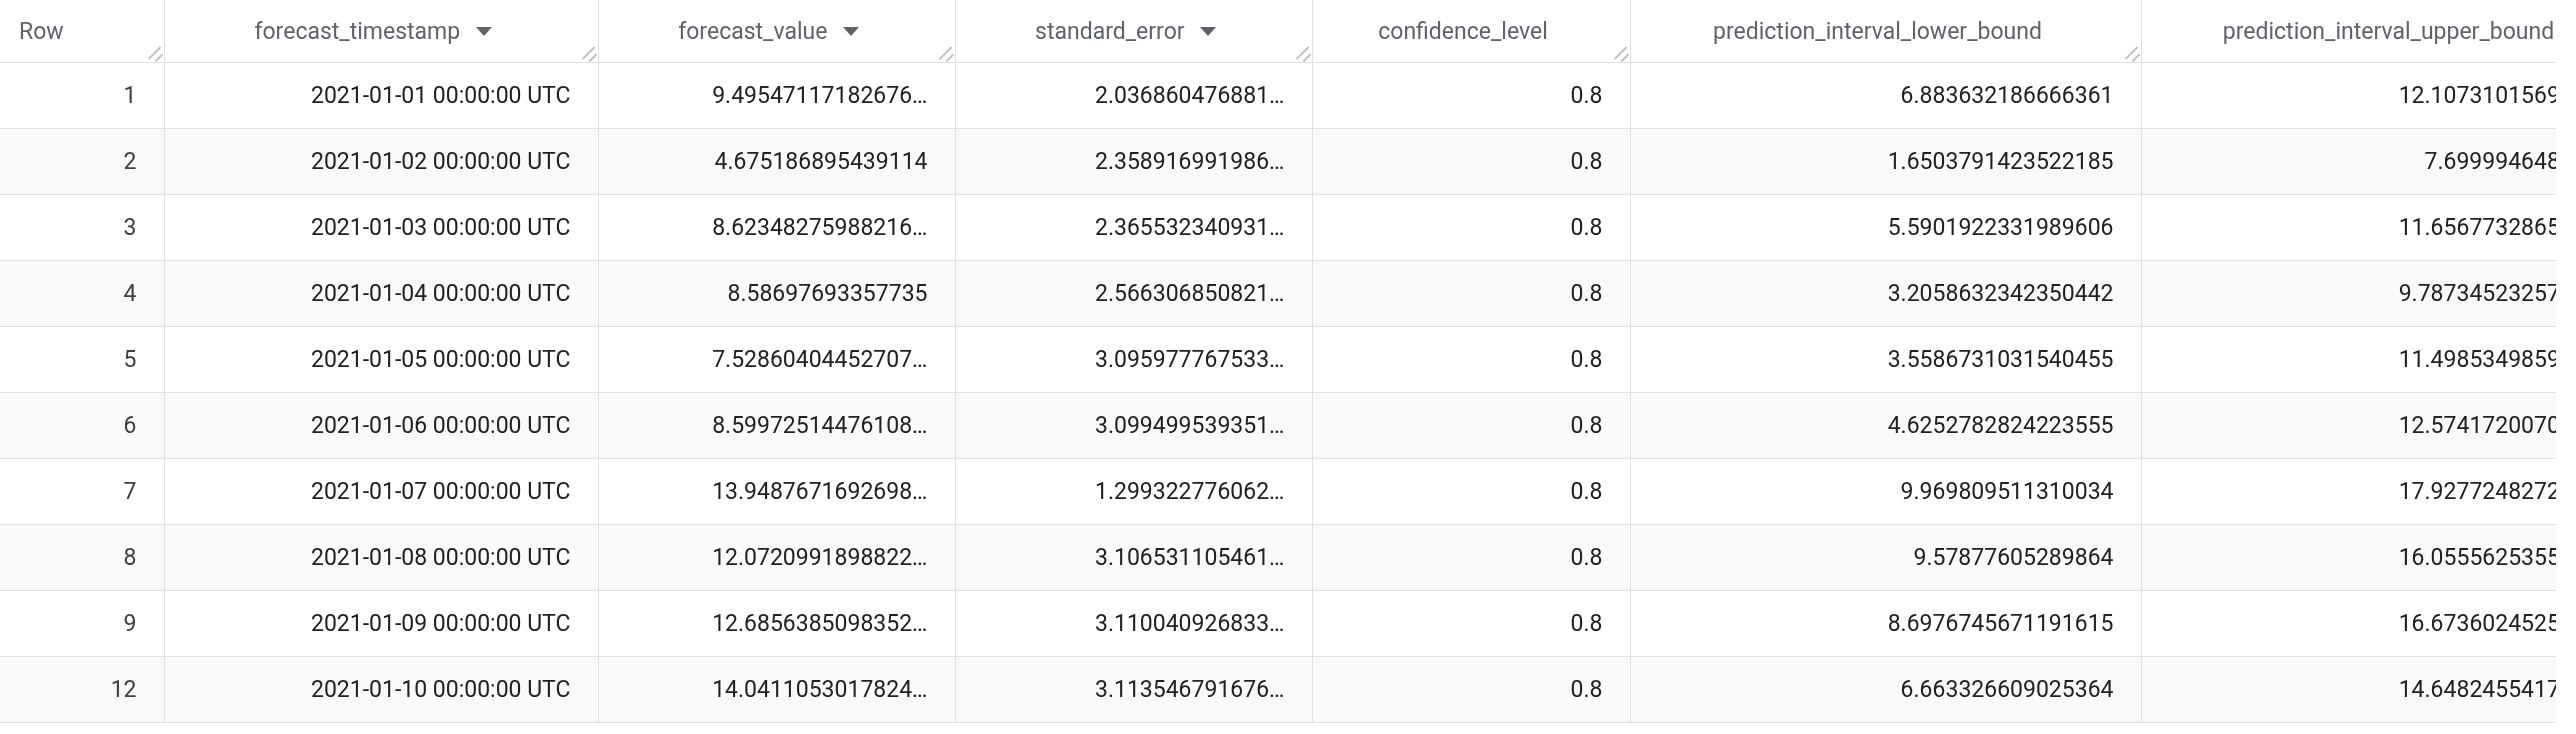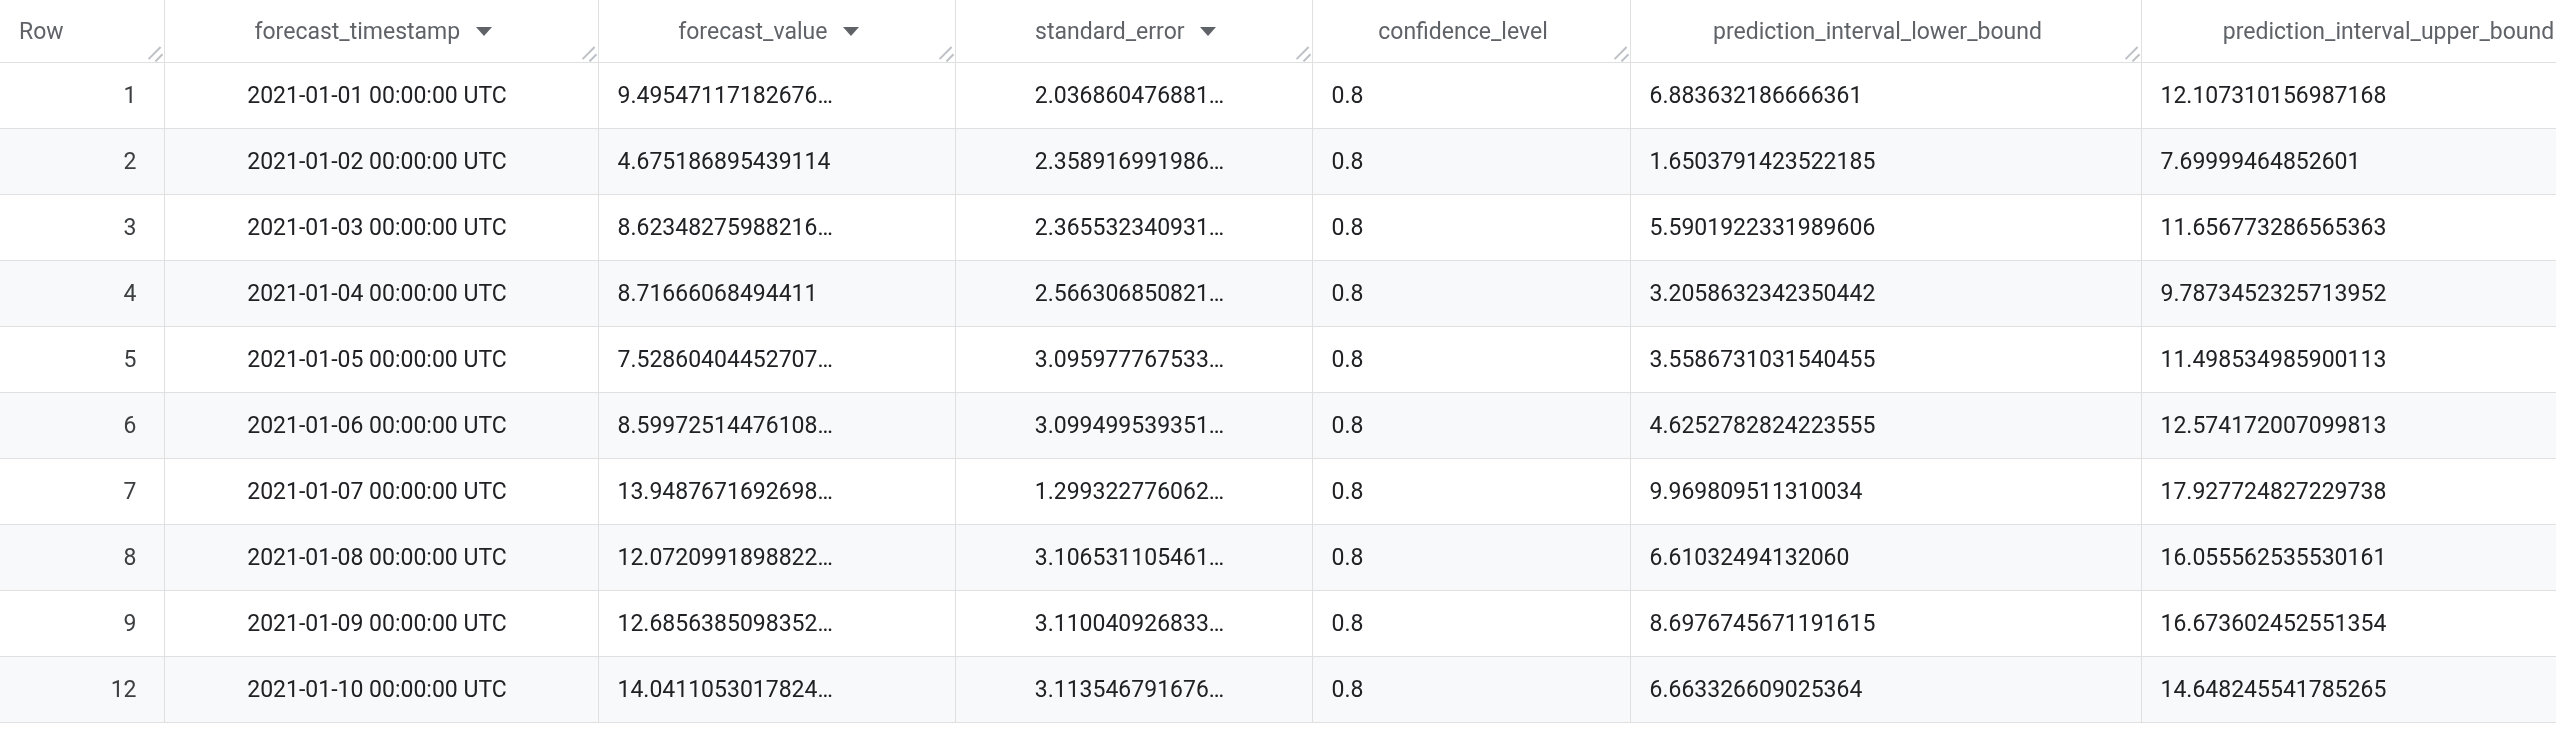--- a/index.html
+++ b/index.html
@@ -96,22 +96,22 @@
     padding: 0 27px 0 19px;
     height: 66px;
     vertical-align: middle;
     white-space: nowrap;
     font-variant-numeric: tabular-nums;
     font-feature-settings: "tnum";
   }
   tbody tr:nth-child(odd) td { background: #fff; }
   tbody tr:nth-child(even) td { background: #f8f9fa; }
 
-  td.num { text-align: left; }
-  td.txt { text-align: center; }
+  td.num { text-align: right; }
+  td.txt { text-align: right; }
   td.rownum { text-align: right; color: #3c4043; }
 
   thead th:first-child, tbody td:first-child { border-left: none; }
 </style>
 </head>
 <body>
 
 <div class="table-wrap">
   <div class="active-tab-indicator"></div>
   <table>
@@ -183,21 +183,21 @@
           <td class="txt">2021-01-03 00:00:00 UTC</td>
           <td class="num">8.62348275988216…</td>
           <td class="txt">2.365532340931…</td>
           <td class="num">0.8</td>
           <td class="num">5.5901922331989606</td>
           <td class="num">11.656773286565363</td>
         </tr>
         <tr>
           <td class="rownum">4</td>
           <td class="txt">2021-01-04 00:00:00 UTC</td>
-          <td class="num">8.71666068494411</td>
+          <td class="num">8.58697693357735</td>
           <td class="txt">2.566306850821…</td>
           <td class="num">0.8</td>
           <td class="num">3.2058632342350442</td>
           <td class="num">9.7873452325713952</td>
         </tr>
         <tr>
           <td class="rownum">5</td>
           <td class="txt">2021-01-05 00:00:00 UTC</td>
           <td class="num">7.52860404452707…</td>
           <td class="txt">3.095977767533…</td>
@@ -222,21 +222,21 @@
           <td class="num">0.8</td>
           <td class="num">9.969809511310034</td>
           <td class="num">17.927724827229738</td>
         </tr>
         <tr>
           <td class="rownum">8</td>
           <td class="txt">2021-01-08 00:00:00 UTC</td>
           <td class="num">12.0720991898822…</td>
           <td class="txt">3.106531105461…</td>
           <td class="num">0.8</td>
-          <td class="num">6.61032494132060</td>
+          <td class="num">9.57877605289864</td>
           <td class="num">16.055562535530161</td>
         </tr>
         <tr>
           <td class="rownum">9</td>
           <td class="txt">2021-01-09 00:00:00 UTC</td>
           <td class="num">12.6856385098352…</td>
           <td class="txt">3.110040926833…</td>
           <td class="num">0.8</td>
           <td class="num">8.6976745671191615</td>
           <td class="num">16.673602452551354</td>

